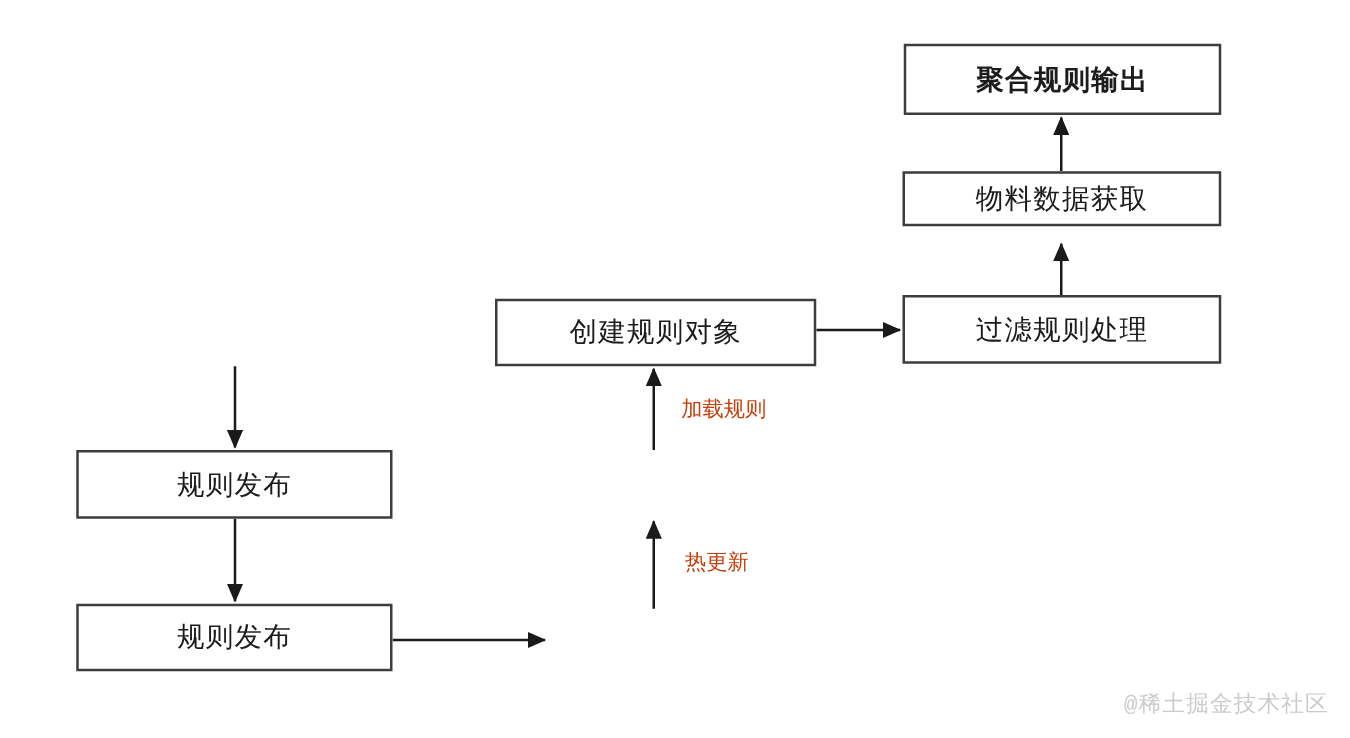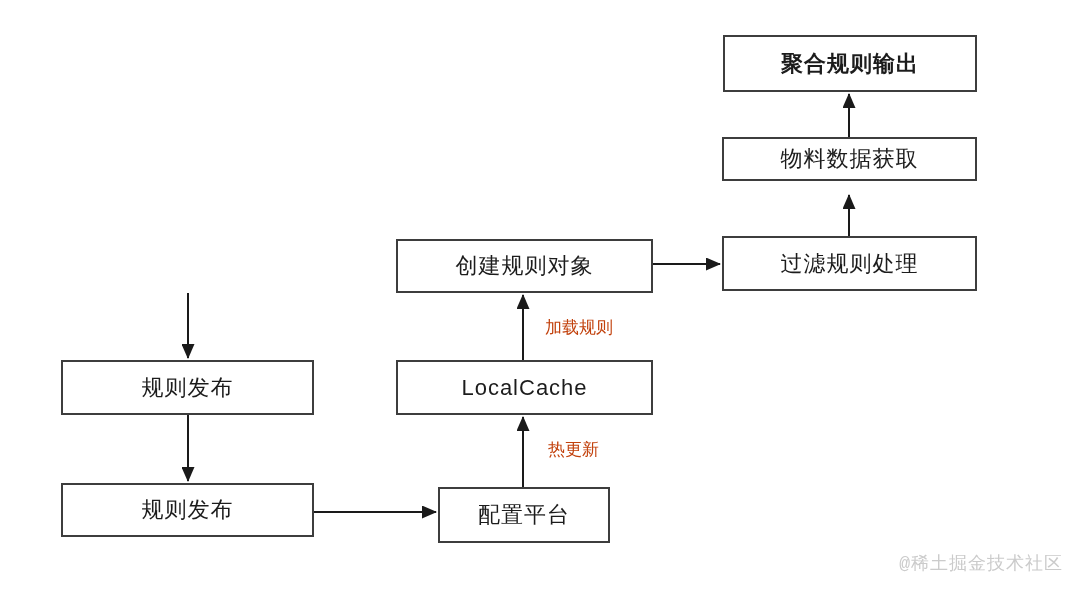--- a/index.html
+++ b/index.html
@@ -96,27 +96,21 @@
   </div>
 
   <div class="node" id="n-rule-publish">
     <span class="label">规则发布</span>
   </div>
 
   <div class="node" id="n-create-rule-object">
     <span class="label">创建规则对象</span>
   </div>
 
-  <div class="node" id="n-local-cache">
-    <span class="label">LocalCache</span>
-  </div>
 
-  <div class="node" id="n-config-platform">
-    <span class="label">配置平台</span>
-  </div>
 
   <div class="node" id="n-filter-rule-processing">
     <span class="label">过滤规则处理</span>
   </div>
 
   <div class="node" id="n-material-data-fetch">
     <span class="label">物料数据获取</span>
   </div>
 
   <div class="node" id="n-aggregate-rule-output">

